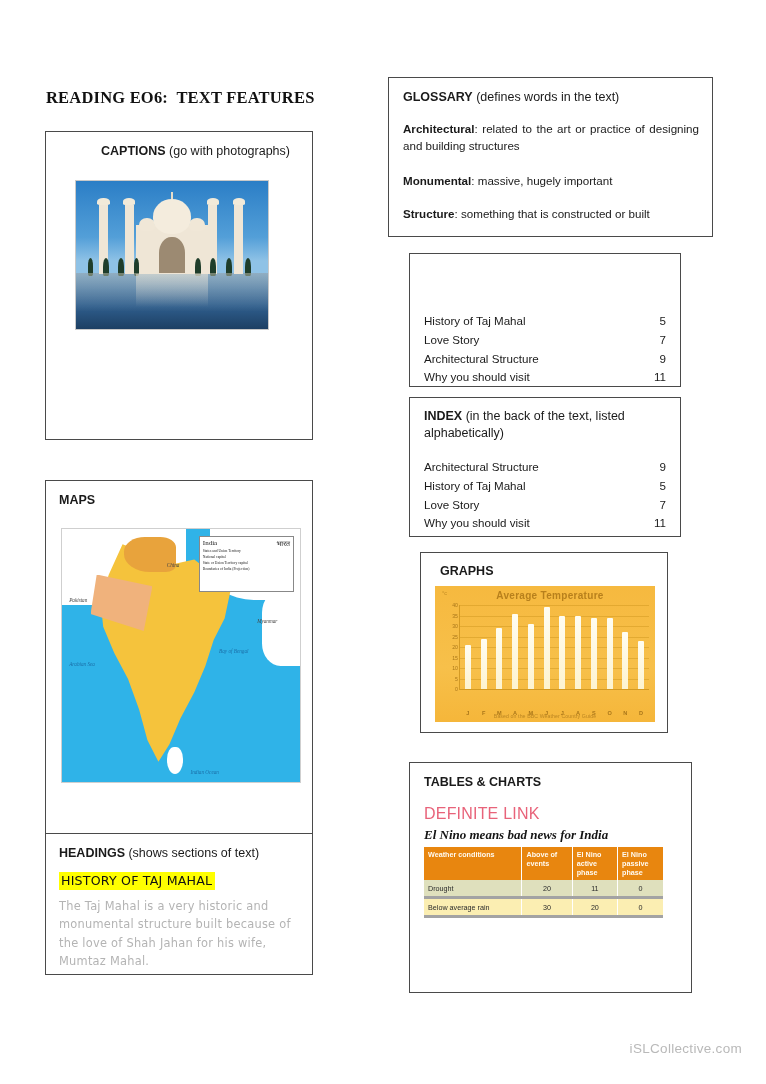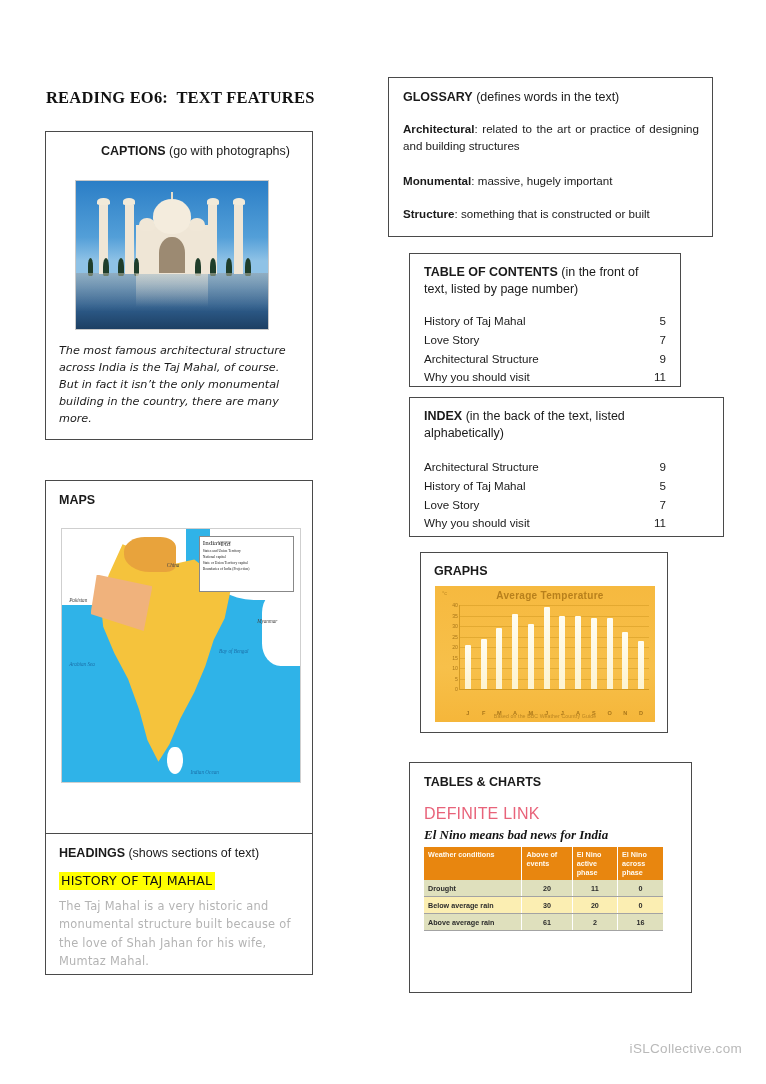--- a/index.html
+++ b/index.html
@@ -122,21 +122,21 @@
       22% 62%, 12% 50%, 4% 38%, 2% 26%, 8% 14%);
   }
   .india-nw { position:absolute; left:12%; top:18%; width:26%; height:26%; background:#f0b27c; clip-path: polygon(10% 0,100% 18%,86% 86%,0 60%); }
   .kashmir { position:absolute; left:26%; top:3%; width:22%; height:14%; background:#e8a33c; border-radius:40% 30% 20% 50%; }
   .map-legend {
     position:absolute; right:6px; top:7px; width:40%; height:22%;
     background:#fff; border:1px solid #888;
     font-size:4.4px; color:#222; padding:2px 3px; box-sizing:border-box;
     font-family:"Liberation Serif", serif;
   }
-  .legend-title { font-size:7px; display:flex; }
+  .legend-title { font-size:7px; display:flex; justify-content:space-between; }
   .legend-sub { font-size:3.6px; margin-top:1px; }
   .legend-line { font-size:3.6px; margin-top:2px; }
   .sri-lanka { position:absolute; left:44%; top:86%; width:7%; height:11%; background:#ffffff; border-radius:46% 46% 52% 52%; }
   .ocean-label { position:absolute; color:#1b6fa8; font-size:5.2px; font-style:italic; font-family:"Liberation Serif",serif; }
 
   
   #headings-box {
     left: 45px; top: 833px; width: 268px; height: 142px;
   }
   #headings-heading { position:absolute; left:13px; top:11px; }
@@ -174,27 +174,27 @@
 
   
   #toc-box { left: 409px; top: 253px; width: 272px; height: 134px; }
   #toc-heading { position:absolute; left:14px; top:10px; width:240px; }
   .listing { position:absolute; left:14px; width:242px; font-size:11.6px; color:#1a1a1a; }
   .listing-row { display:flex; justify-content:space-between; line-height:1.62; }
   .listing-row span:last-child { width:26px; text-align:right; }
   #toc-list { top:58px; }
 
   
-  #index-box { left: 409px; top: 397px; width: 315px; height: 140px; }
+  #index-box { left: 409px; top: 397px; width: 272px; height: 140px; }
   #index-heading { position:absolute; left:14px; top:10px; width:240px; }
   #index-list { top:60px; }
 
   
   #graphs-box { left: 420px; top: 552px; width: 248px; height: 181px; }
-  #graphs-heading { position:absolute; left:13px; top:10px; }
+  #graphs-heading { position:absolute; left:19px; top:10px; }
   #temp-chart {
     position:absolute; left:14px; top:33px; width:220px; height:136px;
     background: linear-gradient(180deg,#f6b93f 0%, #f7c04a 60%, #f5b63a 100%);
     box-sizing:border-box; padding:3px 4px 2px 4px;
   }
   #chart-title {
     text-align:center; font-size:10px; color:#b8801c; font-weight:bold;
     letter-spacing:.3px; margin-left:10px; margin-top:1px;
   }
   #chart-unit { position:absolute; left:7px; top:4px; font-size:5.4px; color:#c08a22; }
@@ -238,22 +238,22 @@
     border-collapse:collapse; table-layout:fixed;
     font-size:7.2px; color:#2b2b2b;
   }
   #elnino-table th {
     background:#e8860f; color:#fffaf0; font-weight:bold;
     text-align:left; padding:3px 4px; vertical-align:top;
     border-right:1px solid #fff; line-height:1.25;
   }
   #elnino-table th:last-child { border-right:none; }
   #elnino-table td {
-    padding:3.5px 4px; border-right:1px solid #fff; border-bottom:1px solid #a3a3a3;
-    font-weight:bold;
+    padding:3.5px 4px; border-right:1px solid #fff; border-bottom:3px solid #a3a3a3;
+    font-weight:normal;
   }
   #elnino-table td:last-child { border-right:none; }
   #elnino-table td.num { text-align:center; }
   #elnino-table tbody tr:nth-child(odd) td { background:#dfe0bd; }
   #elnino-table tbody tr:nth-child(even) td { background:#fbeeb2; }
   #elnino-table col.c1 { width:41%; }
   #elnino-table col.c2 { width:21%; }
   #elnino-table col.c3 { width:19%; }
   #elnino-table col.c4 { width:19%; }
 
@@ -294,21 +294,20 @@
         <div class="tree" style="left:30%"></div>
         <div class="tree" style="left:62%"></div>
         <div class="tree" style="left:70%"></div>
         <div class="tree" style="left:78%"></div>
         <div class="tree" style="left:88%"></div>
       </div>
       <div class="taj-refl-core"></div>
       <div class="taj-refl"></div>
     </div>
 
-    <div id="caption-text">The most famous architectural structure across India is the Taj Mahal, of course. But in fact it isn’t the only monumental building in the country, there are many more.</div>
   </div>
 
   <div class="box" id="maps-box">
     <div class="box-label" id="maps-heading">
       <b>MAPS</b><span></span>
     </div>
 
     <div id="india-map">
       <div class="map-ocean"></div>
       <div class="map-land-n"></div>
@@ -356,23 +355,20 @@
 
   <div class="box" id="headings-box">
     <div class="box-label" id="headings-heading">
       <b>HEADINGS</b><span> (shows sections of text)</span>
     </div>
     <div id="heading-sample">HISTORY OF TAJ MAHAL</div>
     <div id="heading-body">The Taj Mahal is a very historic and monumental structure built because of the love of Shah Jahan for his wife, Mumtaz Mahal.</div>
   </div>
 
   <div class="box" id="toc-box">
-    <div class="box-label" id="toc-heading">
-      <b>TABLE OF CONTENTS</b><span> (in the front of text, listed by page number)</span>
-    </div>
     <div class="listing" id="toc-list">
       <div class="listing-row">
         <span>History of Taj Mahal</span>
         <span>5</span>
       </div>
       <div class="listing-row">
         <span>Love Story</span>
         <span>7</span>
       </div>
       <div class="listing-row">
@@ -478,41 +474,35 @@
         <col class="c1">
           <col class="c2">
           <col class="c3">
           <col class="c4">
       </colgroup>
       <thead>
         <tr>
           <th>Weather conditions</th>
           <th>Above of events</th>
           <th>El Nino active phase</th>
-          <th>El Nino across phase</th>
+          <th>El Nino passive phase</th>
         </tr>
       </thead>
       <tbody>
         <tr>
           <td>Drought</td>
           <td class="num">20</td>
           <td class="num">11</td>
           <td class="num">0</td>
         </tr>
         <tr>
           <td>Below average rain</td>
           <td class="num">30</td>
           <td class="num">20</td>
           <td class="num">0</td>
         </tr>
-        <tr>
-          <td>Above average rain</td>
-          <td class="num">61</td>
-          <td class="num">2</td>
-          <td class="num">16</td>
-        </tr>
       </tbody>
     </table>
   </div>
 
   <div id="footer-watermark">iSLCollective.com</div>
 
 </div>
 
 </body></html>

